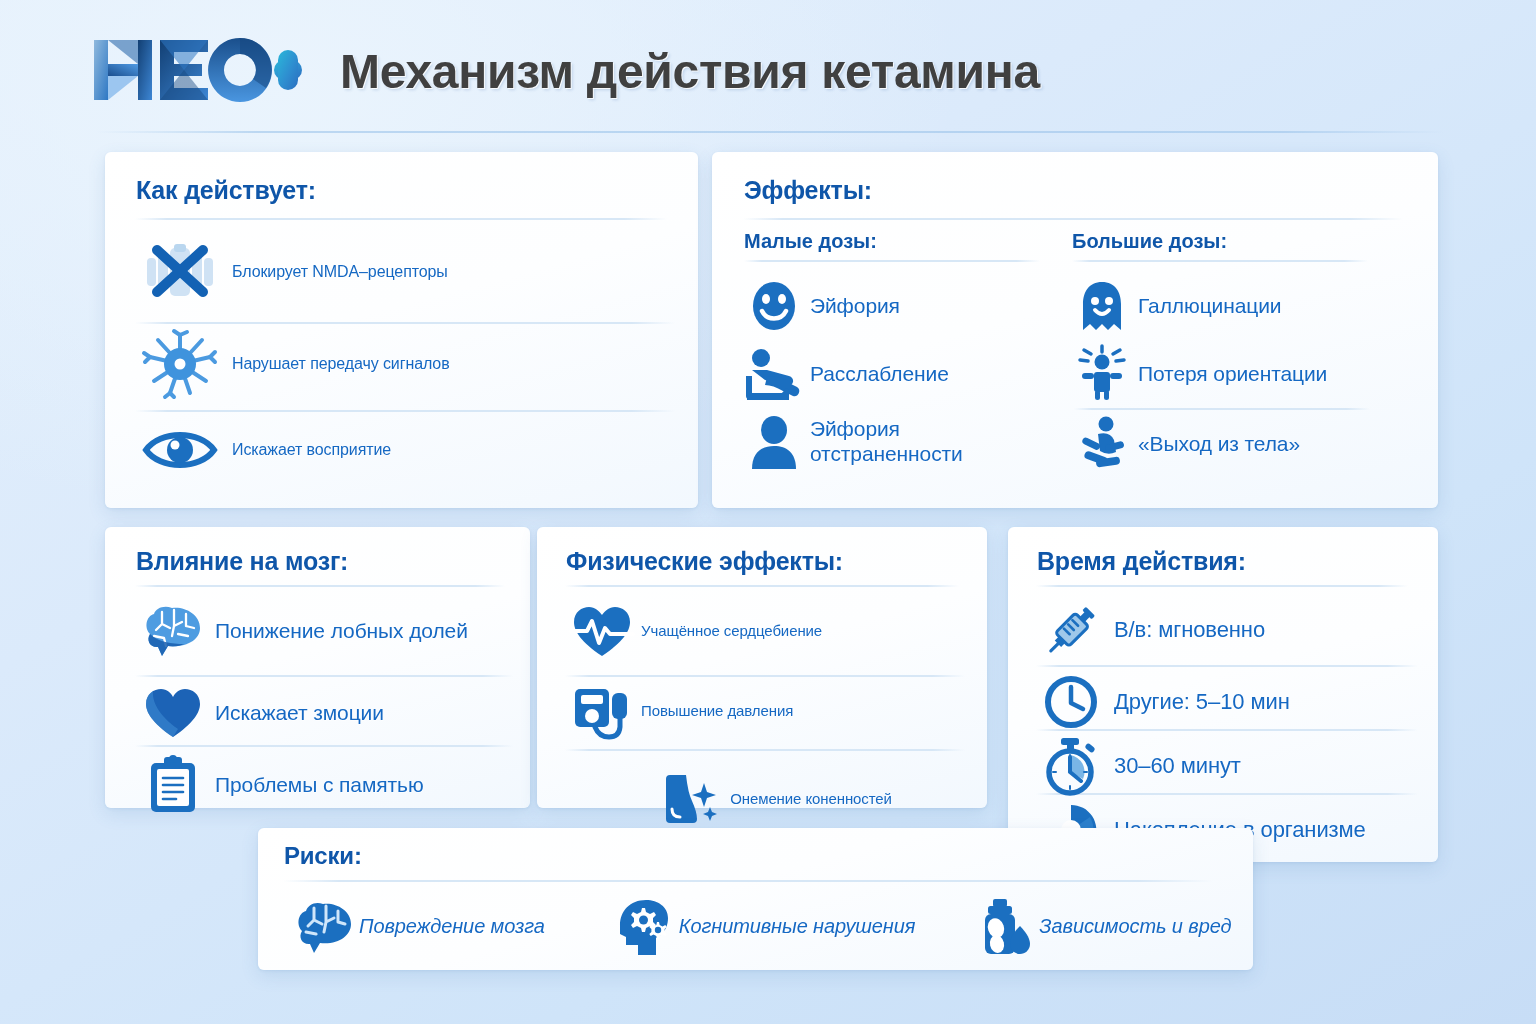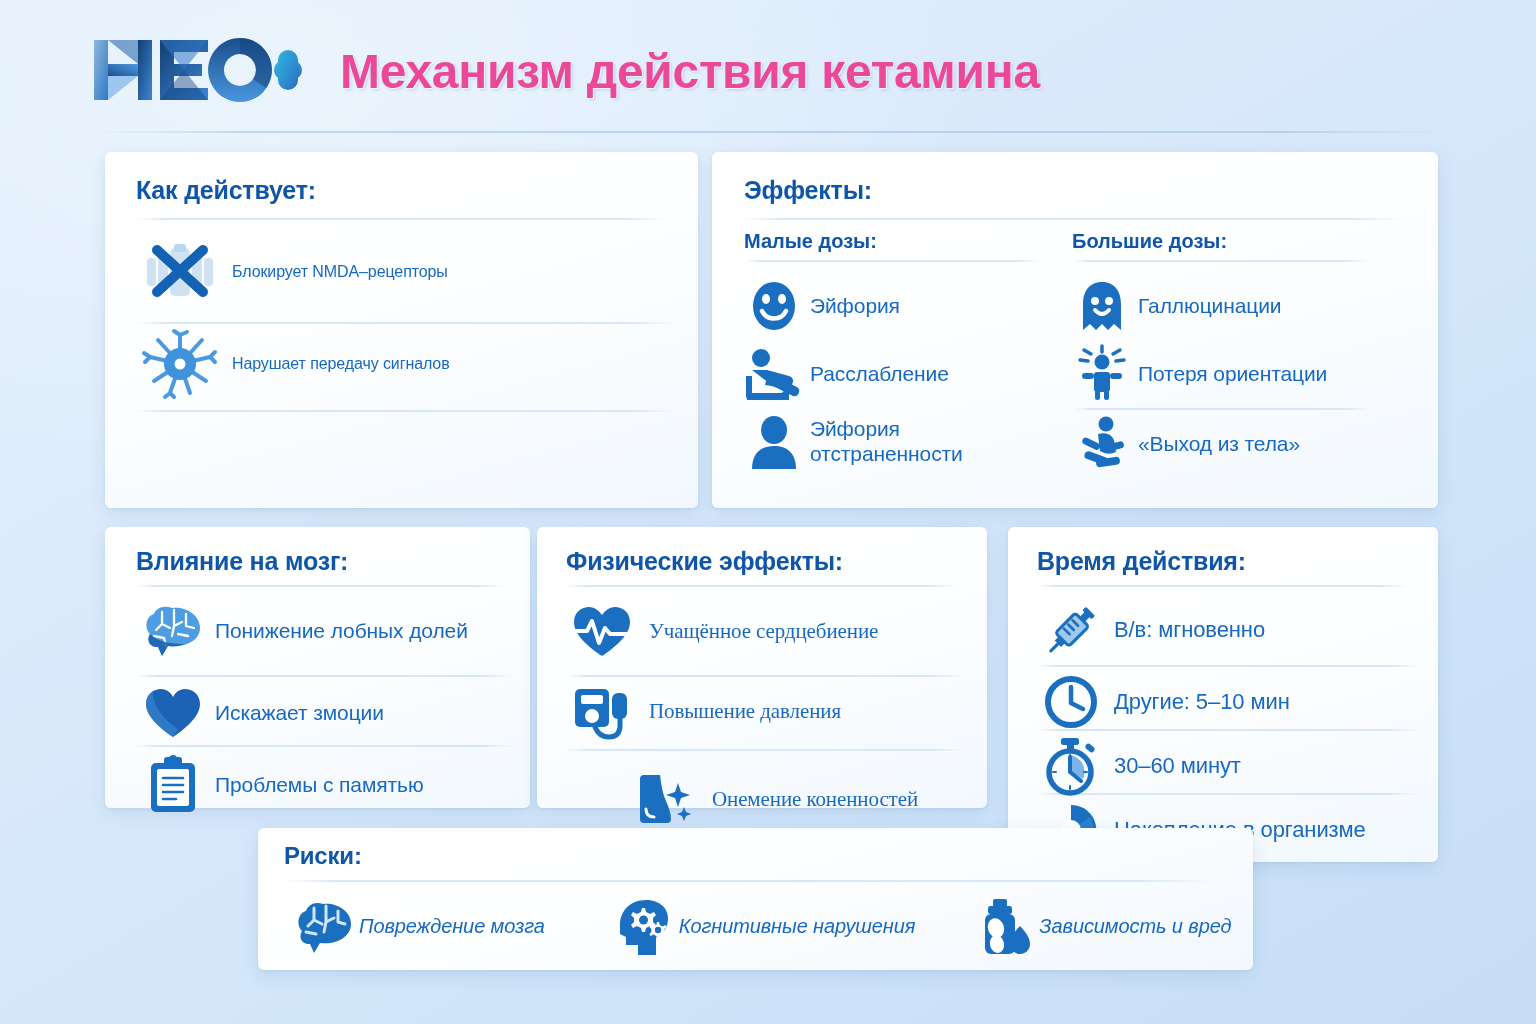--- a/index.html
+++ b/index.html
@@ -21,21 +21,21 @@
 
   .logo {
     position: absolute; left: 92px; top: 36px;
     width: 210px; height: 68px;
   }
   .logo svg { display: block; }
 
   .main-title {
     position: absolute; left: 340px; top: 44px;
     font-size: 48px; font-weight: 700; letter-spacing: -0.3px;
-    color: #ec4899;
+    color: #404040;
     text-shadow: 1px 1px 0 rgba(255,255,255,0.85), 2px 2px 3px rgba(20,80,150,0.18);
     white-space: nowrap;
   }
   .header-rule {
     position: absolute; left: 96px; top: 131px; width: 1348px; height: 2px;
     background: linear-gradient(90deg, rgba(150,190,230,0) 0%, rgba(150,192,232,.55) 12%, rgba(150,192,232,.55) 88%, rgba(150,190,230,0) 100%);
   }
 
   
   .card {
@@ -113,21 +113,21 @@
   #card-brain .r2 { top: 222px; }
   #card-brain .rule.d0 { position: absolute; left: 30px; top: 148px; width: 378px; }
   #card-brain .rule.d1 { position: absolute; left: 30px; top: 218px; width: 378px; }
 
   
   #card-phys { left: 537px; top: 527px; width: 450px; height: 281px; }
   #card-phys .card-title { position: absolute; left: 29px; top: 20px; }
   #card-phys .rule.hdr { position: absolute; left: 28px; top: 58px; width: 394px; }
   #card-phys .row { position: absolute; left: 28px; width: 416px; height: 72px; }
   #card-phys .row-icon { width: 74px; height: 66px; }
-  #card-phys .row-label { margin-left: 10px; font-size: 21px; font-family: Liberation Serif, serif; }
+  #card-phys .row-label { margin-left: 2px; font-size: 15px; }
   #card-phys .r0 { top: 68px; }
   #card-phys .r1 { top: 148px; }
   #card-phys .r2 { top: 236px; justify-content: center; }
   #card-phys .rule.d0 { position: absolute; left: 28px; top: 148px; width: 400px; }
   #card-phys .rule.d1 { position: absolute; left: 28px; top: 222px; width: 400px; }
 
   
   #card-time { left: 1008px; top: 527px; width: 430px; height: 335px; }
   #card-time .card-title { position: absolute; left: 29px; top: 20px; }
   #card-time .rule.hdr { position: absolute; left: 28px; top: 58px; width: 372px; }
@@ -258,20 +258,30 @@
             <path d="M66,26 L71,21 M66,26 L71,31"></path>
               <path d="M26,62 L21,66 M26,62 L30,66"></path>
           </g>
           <circle cx="36" cy="33" r="16" fill="#3f93dd"></circle>
           <circle cx="36" cy="33" r="5.5" fill="#ffffff"></circle>
         </svg>
       </div>
       <div class="row-label">Нарушает передачу сигналов</div>
     </div>
 
+    <div class="row r2">
+      <div class="row-icon">
+        <svg width="76" height="48" viewBox="0 0 76 48">
+          <path d="M4,24 C18,4 58,4 72,24 C58,44 18,44 4,24 Z" fill="none" stroke="#1b6fc0" stroke-width="6"></path>
+          <circle cx="38" cy="24" r="13" fill="#1b6fc0"></circle>
+          <circle cx="33" cy="19" r="4.5" fill="#ffffff"></circle>
+        </svg>
+      </div>
+      <div class="row-label">Искажает восприятие</div>
+    </div>
   </div>
 
   <div class="card" id="card-eff">
     <div class="card-title">Эффекты:</div>
     <div class="rule hdr"></div>
 
     <div class="eff-col left">
       <span class="sub-title">Малые дозы:</span>
       <div class="rule sub"></div>
 

